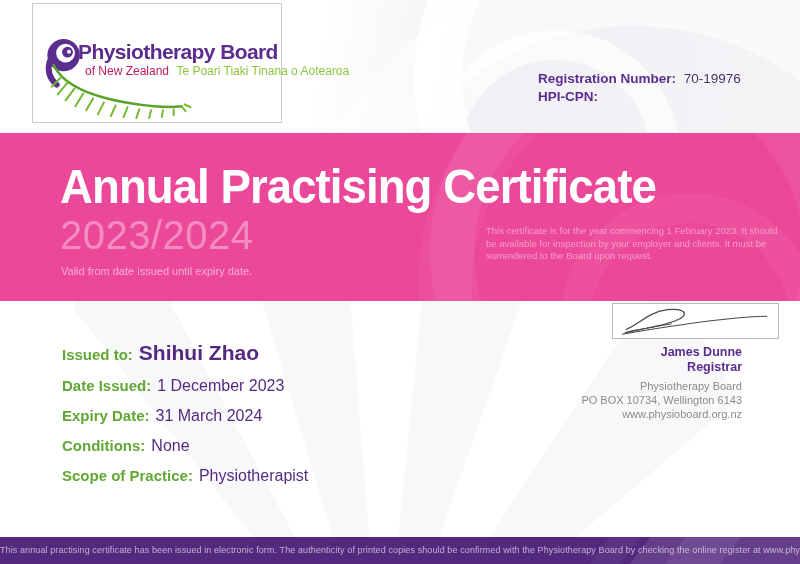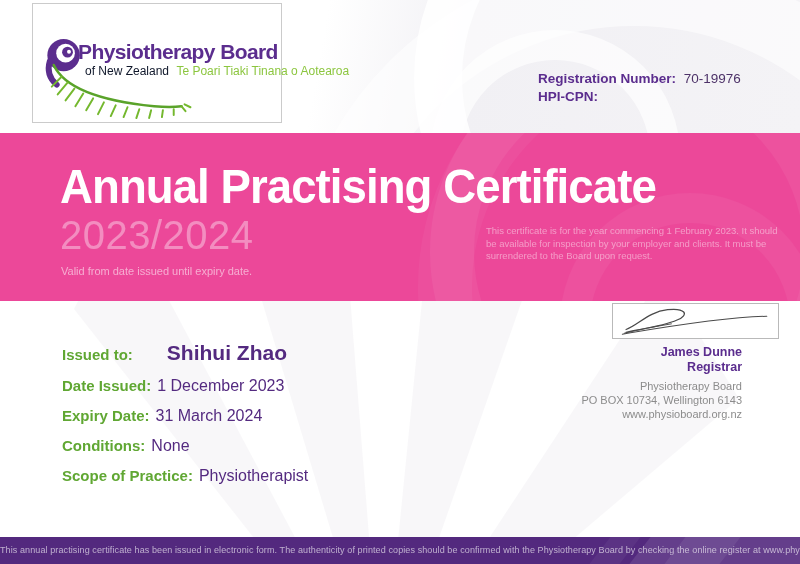--- a/index.html
+++ b/index.html
@@ -20,21 +20,21 @@
   .logo-box{
     position:absolute;left:32px;top:3px;width:250px;height:120px;
     background:#ffffff;border:1px solid #cbcbcb;box-sizing:border-box;
   }
   .logo-svg{position:absolute;left:0;top:0;width:100%;height:100%;}
   .logo-title{
     position:absolute;left:45px;top:36px;font-size:21px;font-weight:bold;
     color:#5b2d8e;letter-spacing:-0.6px;white-space:nowrap;
   }
   .logo-sub{position:absolute;left:52px;top:60px;font-size:12px;white-space:nowrap;}
-  .logo-sub .nz{color:#0f172a;}
+  .logo-sub .nz{color:#be185d;}
   .logo-sub .maori{color:#8cc63f;margin-left:4px;}
   .reg-block{position:absolute;left:538px;top:70px;font-size:13.5px;line-height:18px;}
   .reg-label,.hpi-label{font-weight:bold;color:#5b2d8e;}
   .reg-value{color:#4d3268;margin-left:4px;}
   
   .banner{
     position:absolute;left:0;top:133px;width:800px;height:168px;
     background:#ec4899;overflow:hidden;padding-left:16px;
   }
   .bring{position:absolute;border-radius:50%;}
@@ -60,21 +60,21 @@
   .body{
     position:absolute;left:0;top:301px;width:800px;height:236px;background:#ffffff;overflow:hidden;
   }
   .wm{position:absolute;left:60px;top:-160px;width:700px;height:560px;background:rgba(109,94,138,0.05);}
   .wm1{clip-path:polygon(46% 100%, 22% 0, 40% 5%);}
   .wm2{clip-path:polygon(46% 100%, 54% 0, 72% 7%);}
   .wm3{clip-path:polygon(46% 100%, 86% 24%, 97% 46%);}
   .wm4{clip-path:polygon(46% 100%, 2% 30%, 9% 13%);}
   .fields{position:absolute;left:62px;top:40px;z-index:2;}
   .frow{display:flex;align-items:baseline;white-space:nowrap;margin-top:12px;}
-  .frow:first-child{margin-top:0;margin-bottom:3px;gap:28px;}
+  .frow:first-child{margin-top:0;margin-bottom:3px;}
   .field-label{font-size:15px;font-weight:bold;color:#60a733;margin-right:6px;}
   .field-value{font-size:16px;color:#542a80;}
   .frow-name .field-value{font-size:21px;font-weight:bold;}
   .sig-box{
     position:absolute;left:612px;top:2px;width:167px;height:36px;z-index:2;
     background:#ffffff;border:1px solid #b9b9b9;box-sizing:border-box;
   }
   .sig-text{position:absolute;right:58px;top:44px;text-align:right;z-index:2;}
   .sig-name,.sig-title{font-size:12.5px;font-weight:bold;color:#5b2d8e;line-height:15px;}
   .sig-org,.sig-addr,.sig-web{font-size:11px;color:#8c8c8c;line-height:14px;}

